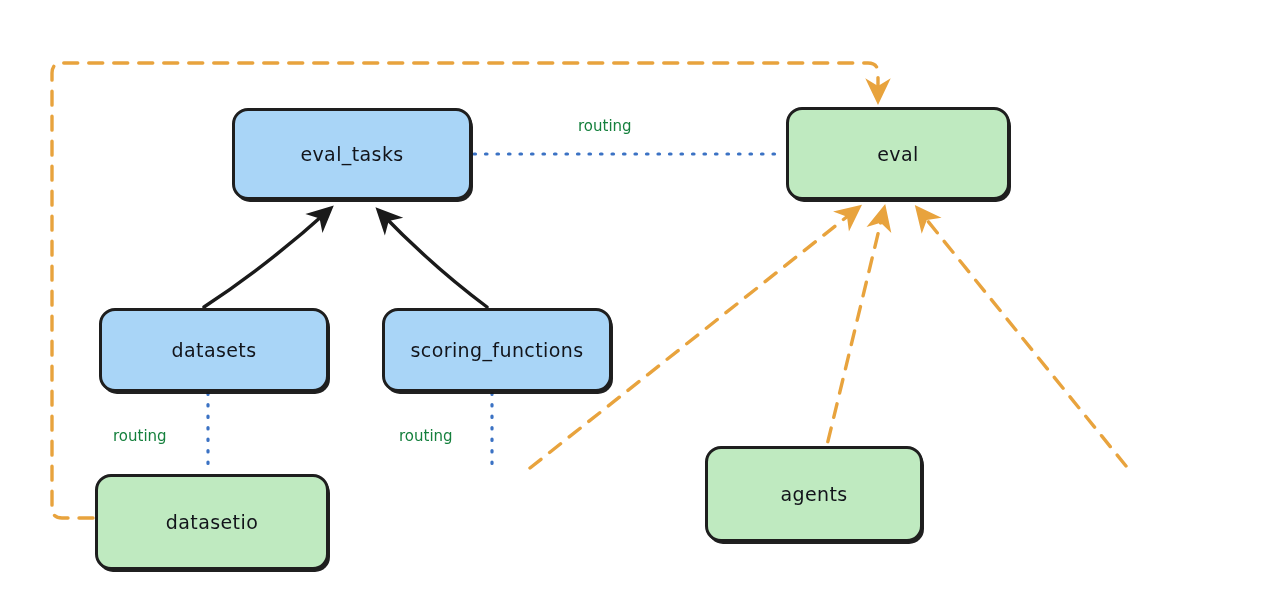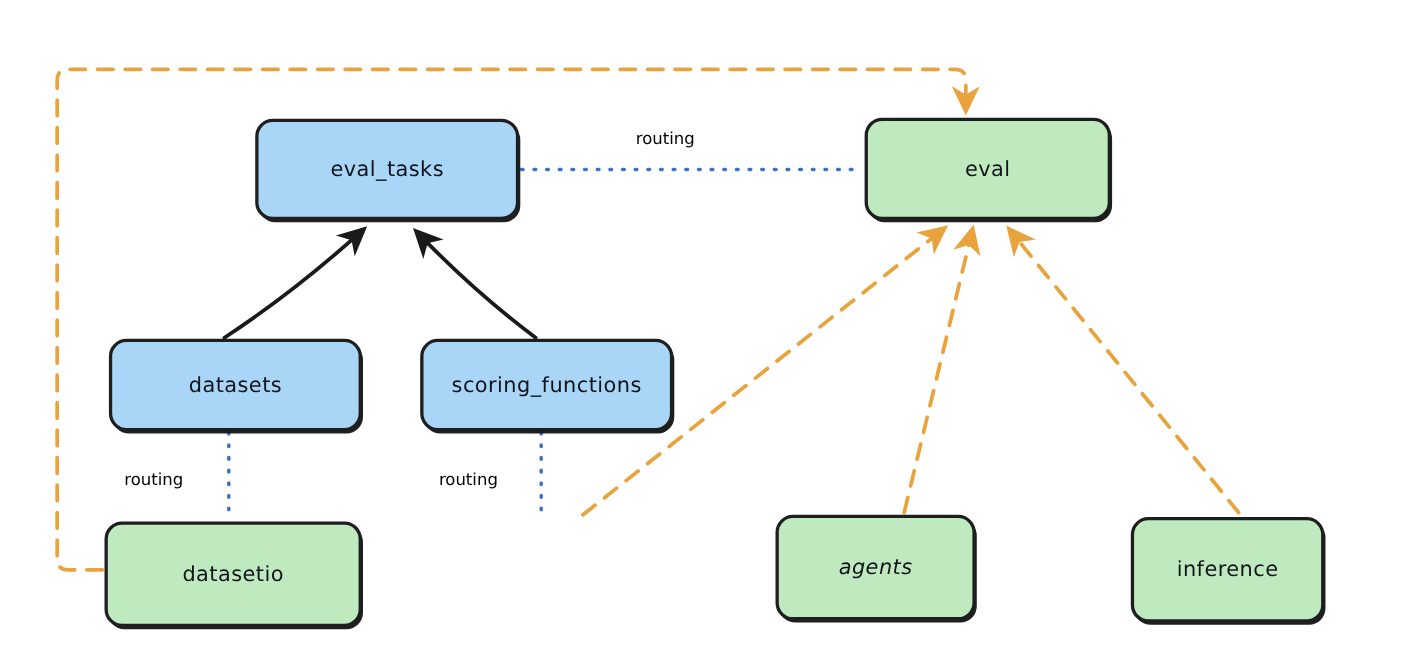--- a/index.html
+++ b/index.html
@@ -43,21 +43,21 @@
     font-size: 19px;
     color: #12141a;
     letter-spacing: 0.4px;
     white-space: nowrap;
     user-select: none;
   }
   .edge-label {
     position: absolute;
     font-family: "DejaVu Sans", sans-serif;
     font-size: 15px;
-    color: #000000;
+    color: #15803d;
     white-space: nowrap;
     user-select: none;
   }
 </style>
 </head>
 <body>
 
 <div id="canvas">
 
   <svg id="diagram-svg" viewBox="0 0 1280 596" xmlns="http://www.w3.org/2000/svg">
@@ -103,27 +103,24 @@
 
   <div class="node-box blue" style="left:382px; top:308px; width:230px; height:84px;">
     <span class="node-label">scoring_functions</span>
   </div>
 
   <div class="node-box green" style="left:95px; top:474px; width:234px; height:96px;">
     <span class="node-label">datasetio</span>
   </div>
 
 
-  <div class="node-box green" style="left:705px; top:468px; width:182px; height:96px;font-style:italic;">
+  <div class="node-box green" style="left:705px; top:446px; width:218px; height:96px;">
     <span class="node-label">agents</span>
   </div>
 
-  <div class="node-box green" style="left:1028px; top:470px; width:176px; height:96px;">
-    <span class="node-label">inference</span>
-  </div>
 
   <div class="edge-label" style="left:578px; top:117px;">routing</div>
 
   <div class="edge-label" style="left:113px; top:427px;">routing</div>
 
   <div class="edge-label" style="left:399px; top:427px;">routing</div>
 
 </div>
 
 </body></html>

